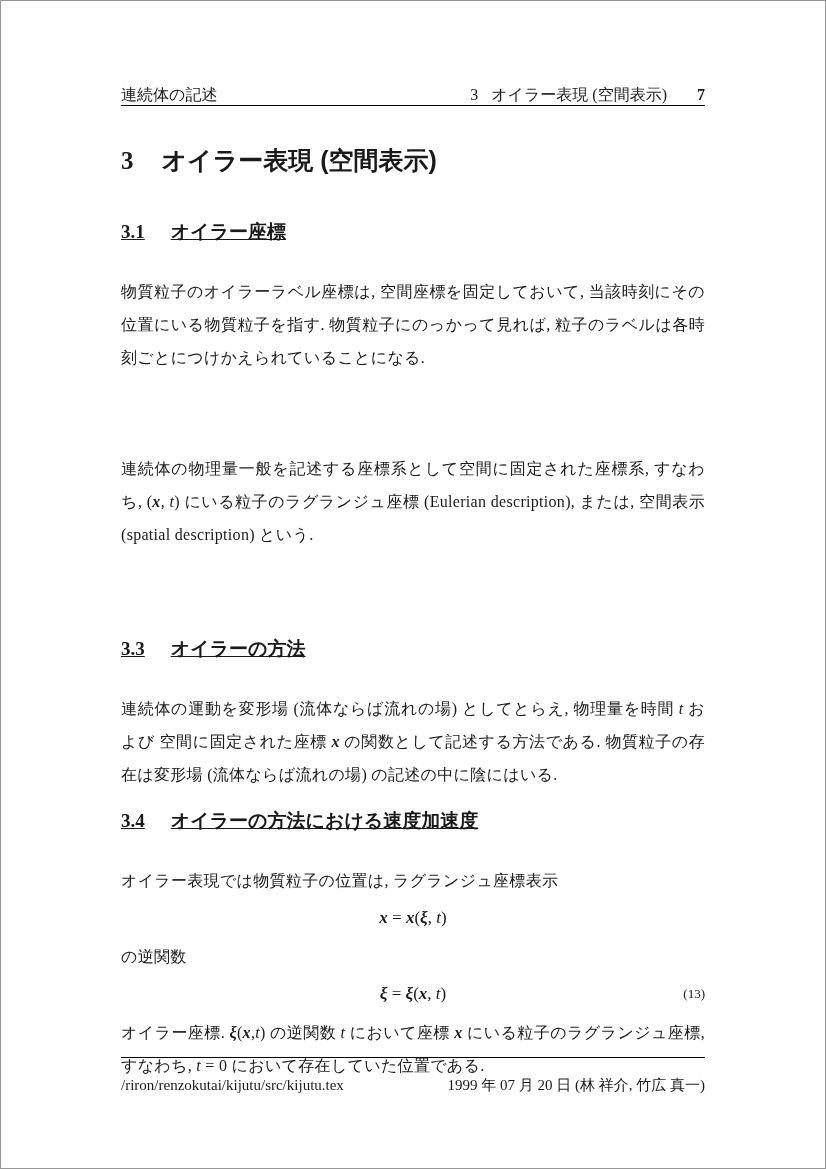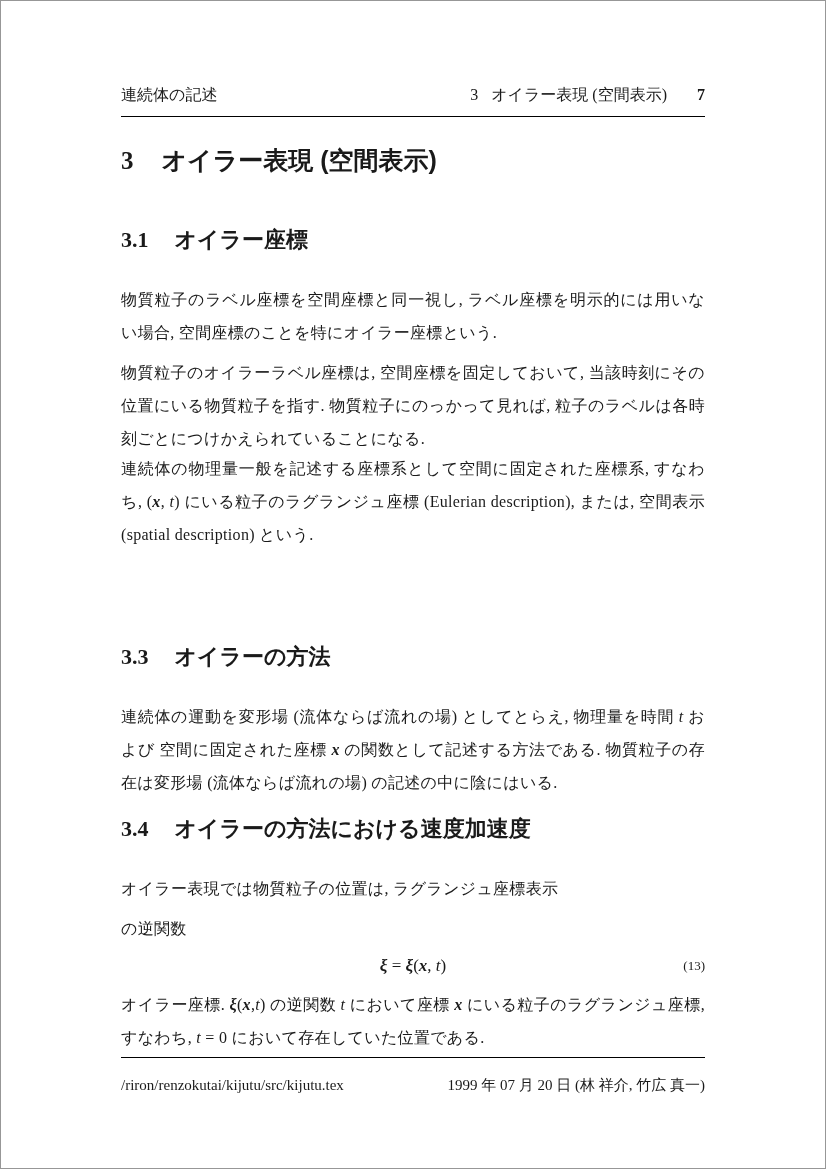--- a/index.html
+++ b/index.html
@@ -13,38 +13,39 @@
     font-family:"Liberation Serif","DejaVu Serif",serif;
     color:#1a1a1a;
     overflow:hidden;
   }
   
   .runhead{
     position:absolute;top:84px;left:120px;right:120px;
     display:flex;justify-content:space-between;align-items:baseline;
     font-size:16px;line-height:19px;
     border-bottom:1px solid #000;
-    padding-bottom:12px;
+    padding-bottom:1px;
   }
   .rh-right{display:flex;align-items:baseline;}
   .rh-sec-title{margin-left:13px;}
   .rh-page{margin-left:30px;font-weight:700;}
   
   .sec-title{
     position:absolute;top:139px;left:120px;right:120px;
     margin:0;font-size:25px;line-height:40px;font-weight:700;
     font-family:"Liberation Sans","DejaVu Sans",sans-serif;
   }
   .sec-title .num{font-family:"Liberation Serif","DejaVu Serif",serif;margin-right:28px;}
   
   .subsection{position:absolute;left:120px;right:120px;}
   .sub0{top:210px}.sub1{top:451px}.sub2{top:627px}.sub3{top:799px}
   .sub-head{
-    margin:16px 0 30px 0;font-size:22px;line-height:26px;font-weight:700;
+    margin:8px 0 30px 0;font-size:19px;line-height:26px;font-weight:700;
     font-family:"Liberation Sans","DejaVu Sans",sans-serif;
+    text-decoration:underline;
   }
   .sub-head .num{font-family:"Liberation Serif","DejaVu Serif",serif;margin-right:26px;}
   .para{
     margin:0 0 7px 0;font-size:16px;line-height:33px;
     text-align:justify;letter-spacing:0.3px;
   }
   .equation{
     position:relative;text-align:center;
     font-size:17px;line-height:24px;margin:9px 0 10px 0;
   }
@@ -74,33 +75,33 @@
     </span>
   </header>
 
   <h1 class="sec-title">
     <span class="num">3</span><span>オイラー表現 (空間表示)</span>
   </h1>
 
   <div id="sections">
       <section class="subsection sub0">
         <h2 class="sub-head"><span class="num">3.1</span><span>オイラー座標</span></h2>
-        <p class="para"><span>物質粒子のラベル座標を空間座標と同一視し, ラベル座標を明示的には用いない場合, 空間座標のことを特にオイラー座標という.</span></p>
         <p class="para"><span>物質粒子のオイラーラベル座標は, 空間座標を固定しておいて, 当該時刻にその位置にいる物質粒子を指す. 物質粒子にのっかって見れば, 粒子のラベルは各時刻ごとにつけかえられていることになる.</span></p>
       </section>
       <section class="subsection sub1">
         <p class="para"><span>連続体の物理量一般を記述する座標系として空間に固定された座標系, すなわち, (</span><span class="m-bi">x</span><span>, </span><span class="m-i">t</span><span>) にいる粒子のラグランジュ座標 (Eulerian description), または, 空間表示 (spatial description) という.</span></p>
       </section>
       <section class="subsection sub2">
         <h2 class="sub-head"><span class="num">3.3</span><span>オイラーの方法</span></h2>
         <p class="para"><span>連続体の運動を変形場 (流体ならば流れの場) としてとらえ, 物理量を時間 </span><span class="m-i">t</span><span> および 空間に固定された座標 </span><span class="m-bi">x</span><span> の関数として記述する方法である. 物質粒子の存在は変形場 (流体ならば流れの場) の記述の中に陰にはいる.</span></p>
       </section>
       <section class="subsection sub3">
         <h2 class="sub-head"><span class="num">3.4</span><span>オイラーの方法における速度加速度</span></h2>
         <p class="para"><span>オイラー表現では物質粒子の位置は, ラグランジュ座標表示</span></p>
+        <div class="equation"><span><span class="m-bi">x</span><span> = </span><span class="m-bi">x</span><span>(</span><span class="m-bi">ξ</span><span>, </span><span class="m-i">t</span><span>)</span></span></div>
         <p class="para"><span>の逆関数</span></p>
         <div class="equation"><span><span class="m-bi">ξ</span><span> = </span><span class="m-bi">ξ</span><span>(</span><span class="m-bi">x</span><span>, </span><span class="m-i">t</span><span>)</span></span><span class="eq-num">(13)</span></div>
         <p class="para"><span>オイラー座標. </span><span class="m-bi">ξ</span><span>(</span><span class="m-bi">x</span><span>,</span><span class="m-i">t</span><span>)</span><span> の逆関数 </span><span class="m-i">t</span><span> において座標 </span><span class="m-bi">x</span><span> にいる粒子のラグランジュ座標, すなわち, </span><span class="m-i">t</span><span> = 0 において存在していた位置である.</span></p>
       </section>
     </div>
 
   <footer class="pagefoot">
     <span>/riron/renzokutai/kijutu/src/kijutu.tex</span>
     <span>1999 年 07 月 20 日 (林 祥介, 竹広 真一)</span>
   </footer>

